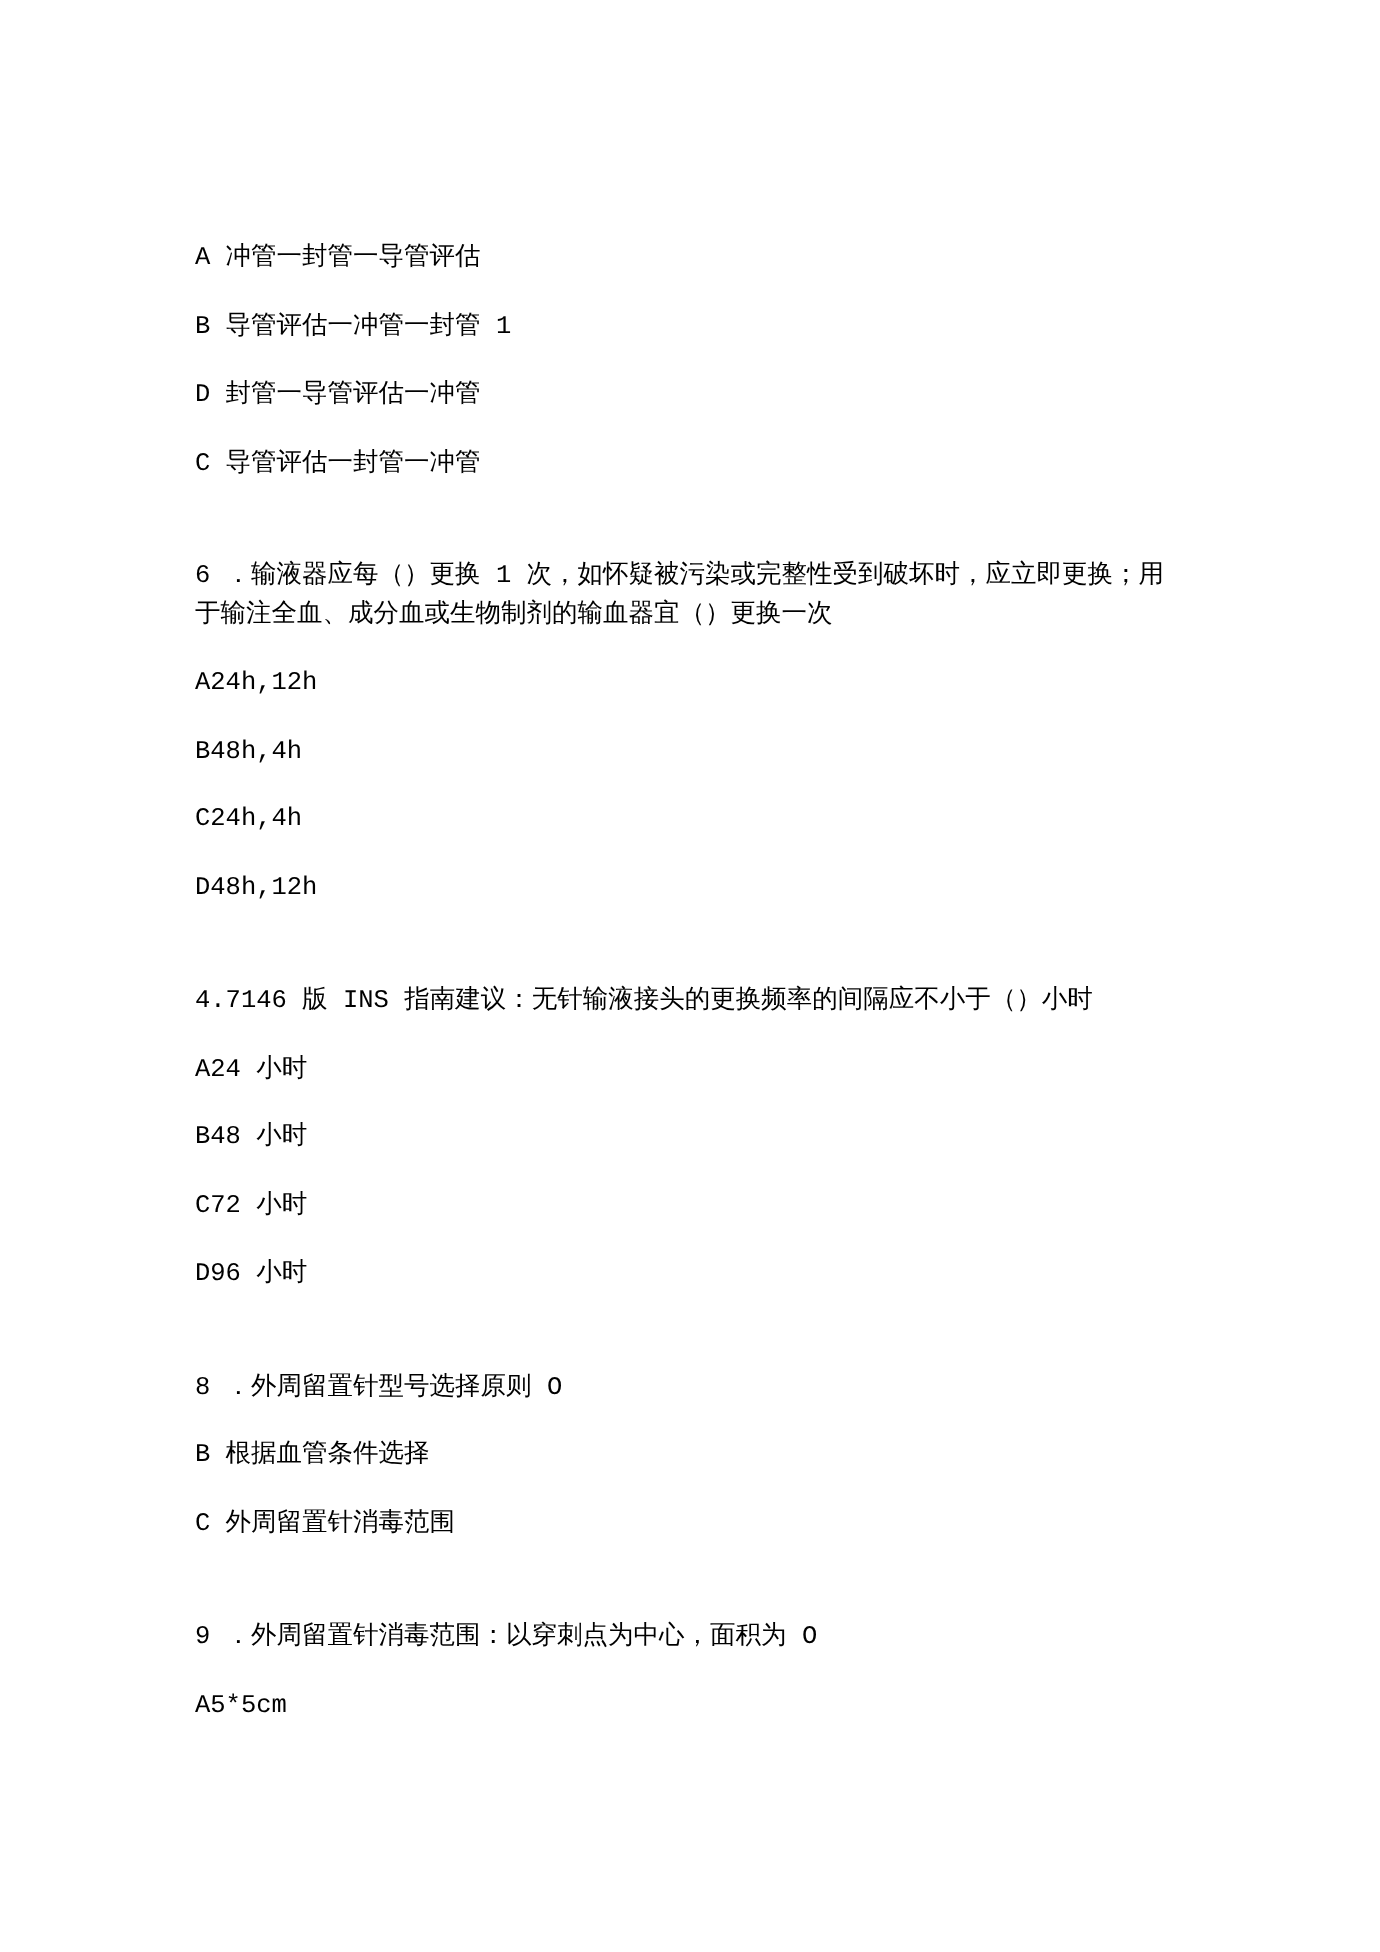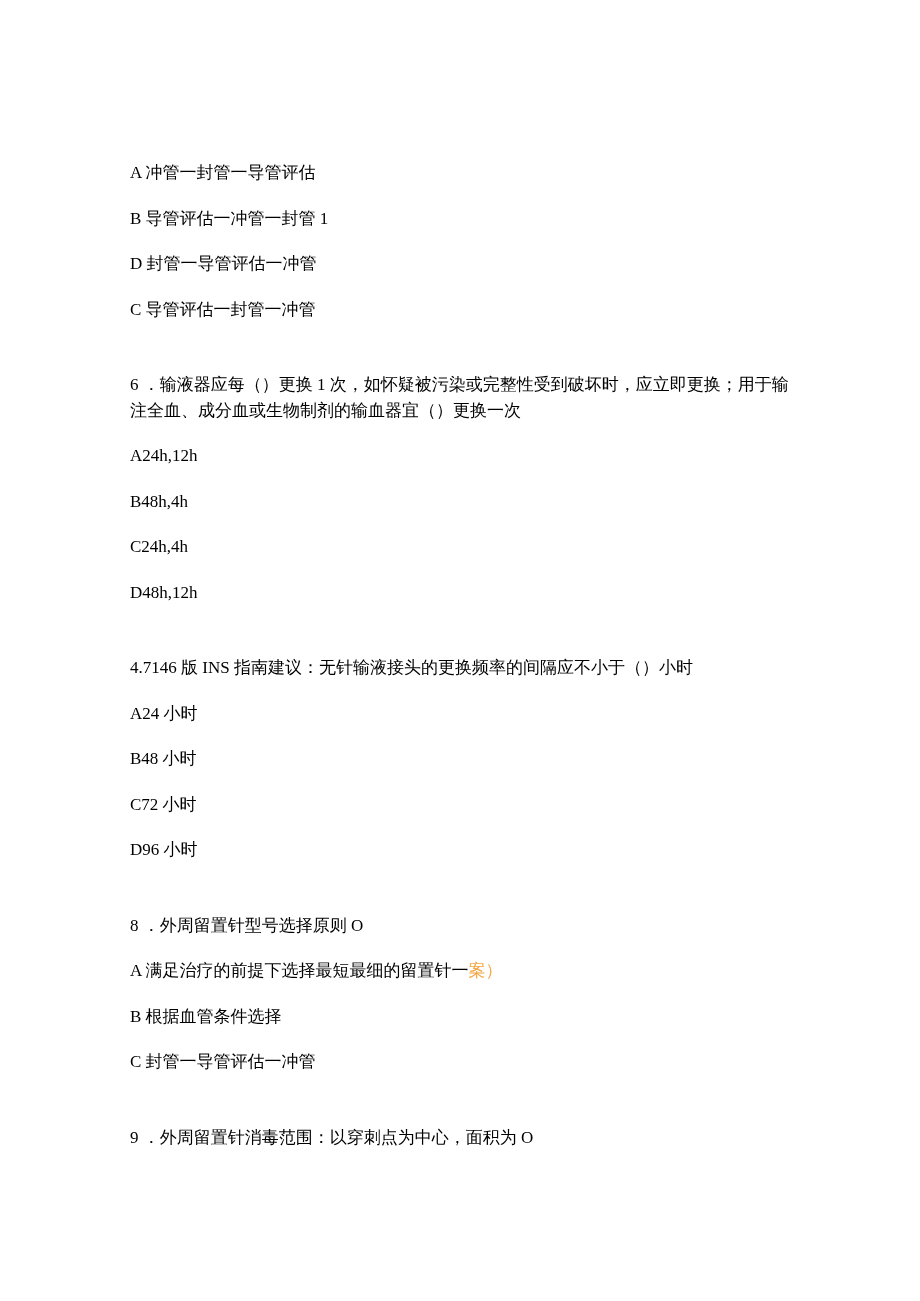--- a/index.html
+++ b/index.html
@@ -12,20 +12,21 @@
     line-height: 1.5;
   }
   .page {
     width: 920px;
     min-height: 1301px;
     padding: 160px 130px 60px 130px;
     box-sizing: border-box;
   }
   .line {
     margin: 0 0 20px 0;
+    font-family: Liberation Mono, monospace;
   }
   .block-gap {
     height: 30px;
   }
   .highlight {
     color: #f4a640;
   }
   .q-indent {
     padding-left: 0;
   }
@@ -52,23 +53,21 @@
 
   <p class="line">4.7146 版 INS 指南建议：无针输液接头的更换频率的间隔应不小于（）小时</p>
   <p class="line">A24 小时</p>
   <p class="line">B48 小时</p>
   <p class="line">C72 小时</p>
   <p class="line">D96 小时</p>
 
   <div class="block-gap"></div>
 
   <p class="line">8 ．外周留置针型号选择原则 O</p>
-  <p class="line">
-    <span>A 满足治疗的前提下选择最短最细的留置针一</span><span class="highlight">案）</span>
-  </p>
   <p class="line">B 根据血管条件选择</p>
-  <p class="line">C 封管一导管评估一冲管</p>
+  <p class="line">C 外周留置针消毒范围</p>
 
   <div class="block-gap"></div>
 
   <p class="line">9 ．外周留置针消毒范围：以穿刺点为中心，面积为 O</p>
+  <p class="line">A5*5cm</p>
 
 </div>
 
 </body></html>

